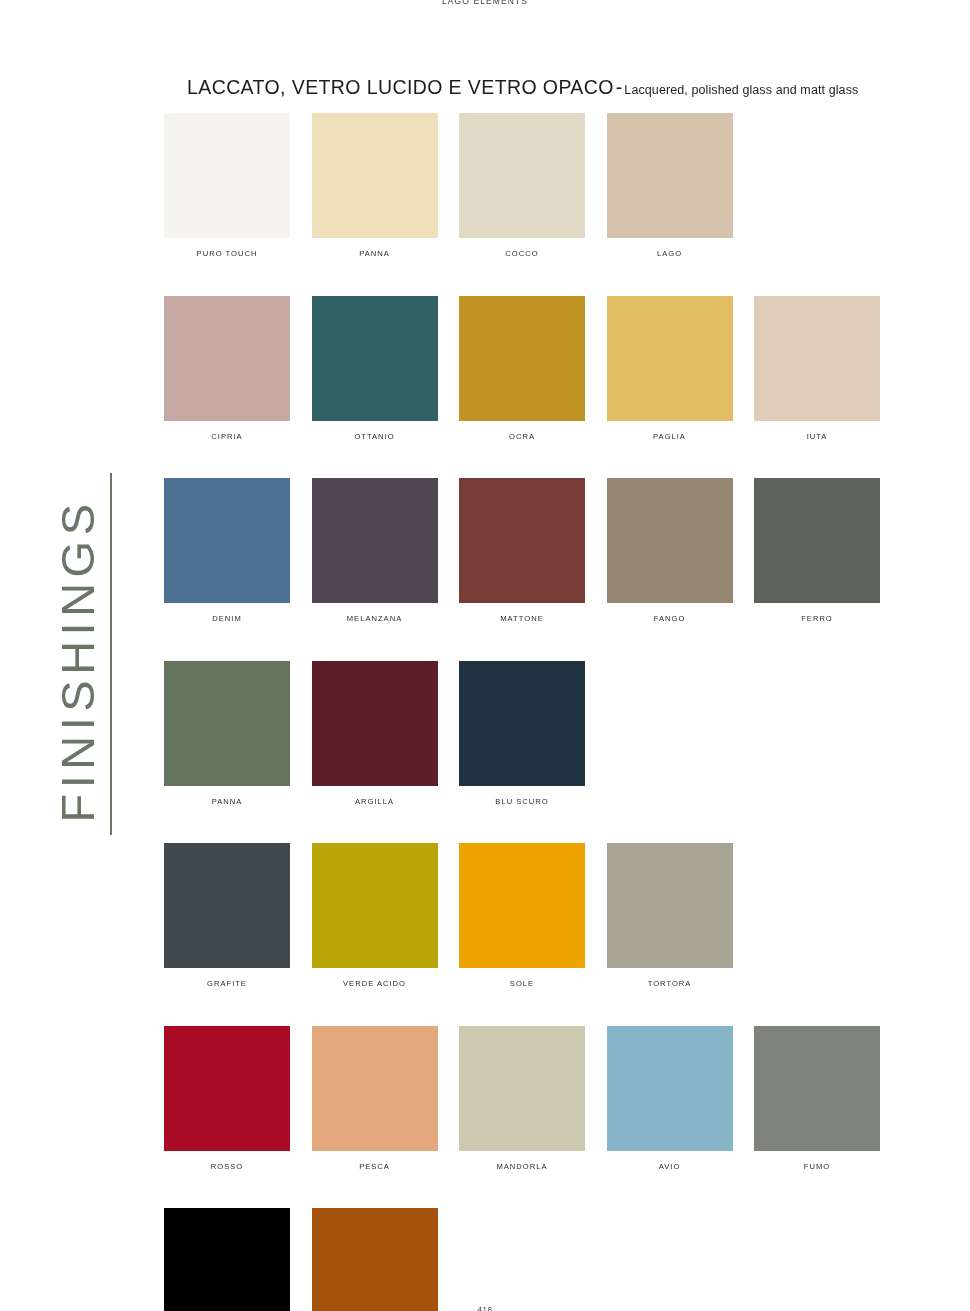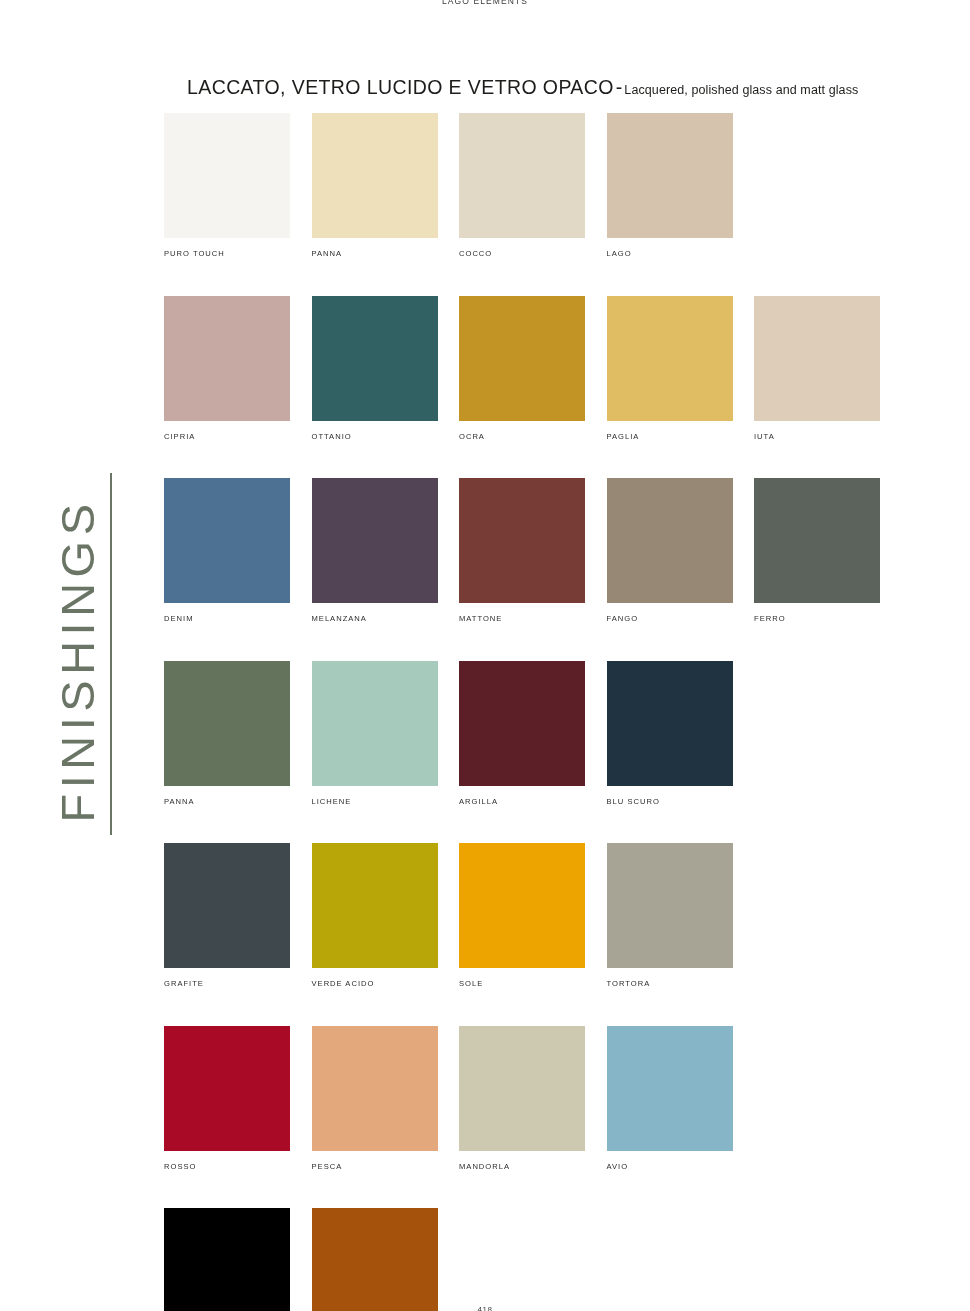--- a/index.html
+++ b/index.html
@@ -103,21 +103,21 @@
   .swatch-cell {
     width: 126px;
   }
   .swatch-chip {
     width: 126px;
     height: 125px;
     display: block;
   }
   .swatch-label {
     margin-top: 11px;
-    text-align: left;
+    text-align: center;
     font-size: 7.6px;
     letter-spacing: 1.0px;
     color: #2b2b2b;
     font-family: "Liberation Sans", sans-serif;
     white-space: nowrap;
   }
 
   
   .folio {
     position: absolute;
@@ -206,24 +206,20 @@
         <div class="swatch-chip" style="background: rgb(92, 98, 92);"></div>
         <div class="swatch-label">FERRO</div>
       </div>
     </div>
     <div class="swatch-row">
       <div class="swatch-cell">
         <div class="swatch-chip" style="background: rgb(100, 115, 91);"></div>
         <div class="swatch-label">PANNA</div>
       </div>
       <div class="swatch-cell">
-        <div class="swatch-chip" style="background: rgb(166, 202, 187);"></div>
-        <div class="swatch-label">LICHENE</div>
-      </div>
-      <div class="swatch-cell">
         <div class="swatch-chip" style="background: rgb(92, 31, 39);"></div>
         <div class="swatch-label">ARGILLA</div>
       </div>
       <div class="swatch-cell">
         <div class="swatch-chip" style="background: rgb(31, 51, 64);"></div>
         <div class="swatch-label">BLU SCURO</div>
       </div>
     </div>
     <div class="swatch-row">
       <div class="swatch-cell">
@@ -253,20 +249,24 @@
         <div class="swatch-label">PESCA</div>
       </div>
       <div class="swatch-cell">
         <div class="swatch-chip" style="background: rgb(205, 201, 177);"></div>
         <div class="swatch-label">MANDORLA</div>
       </div>
       <div class="swatch-cell">
         <div class="swatch-chip" style="background: rgb(135, 181, 200);"></div>
         <div class="swatch-label">AVIO</div>
       </div>
+      <div class="swatch-cell">
+        <div class="swatch-chip" style="background: rgb(128, 131, 124);"></div>
+        <div class="swatch-label">FUMO</div>
+      </div>
     </div>
     <div class="swatch-row">
       <div class="swatch-cell">
         <div class="swatch-chip" style="background: rgb(0, 0, 0);"></div>
       </div>
       <div class="swatch-cell">
         <div class="swatch-chip" style="background: rgb(165, 82, 12);"></div>
       </div>
     </div>
   </div>

